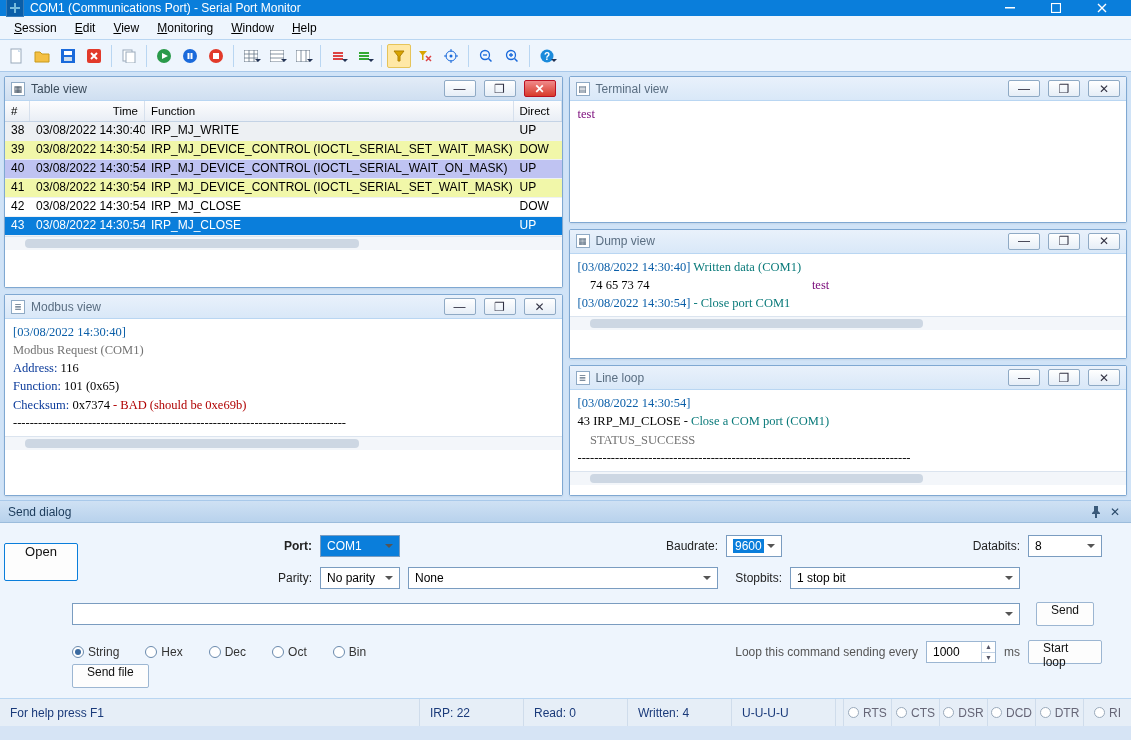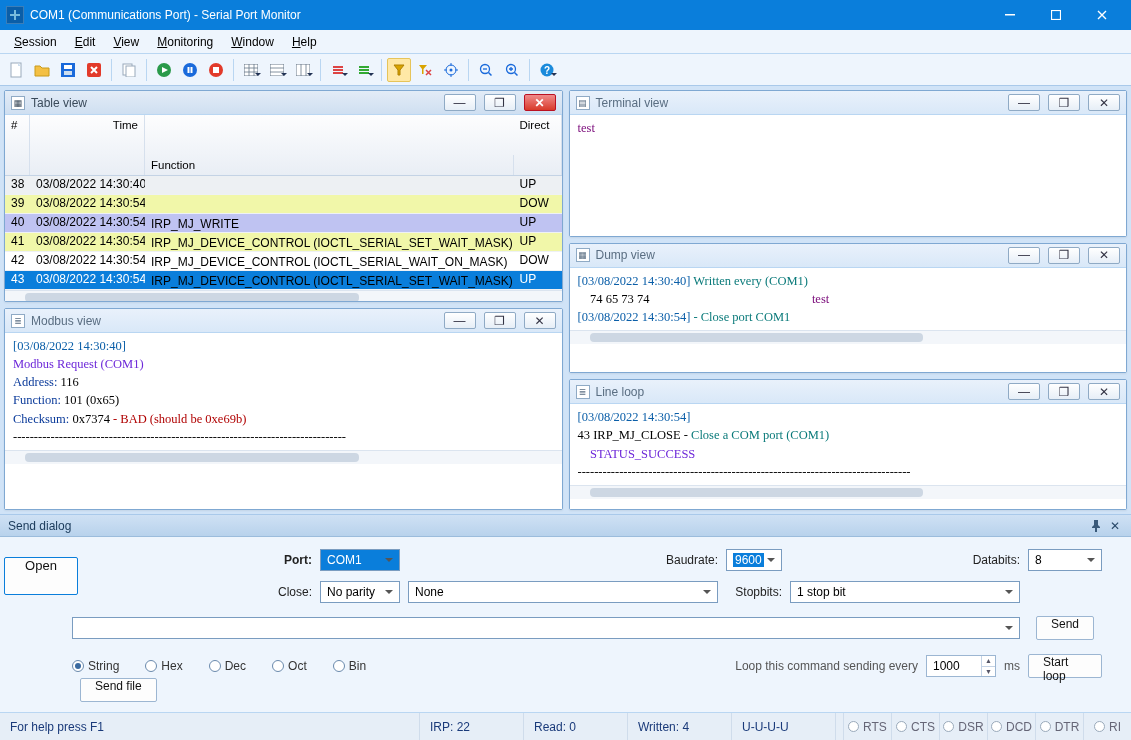--- a/index.html
+++ b/index.html
@@ -1,17 +1,17 @@
 <!DOCTYPE html>
 <html><head>
 <meta charset="utf-8">
 <style>
 * { box-sizing: border-box; margin: 0; padding: 0; }
 html, body { width: 1131px; height: 740px; font-family: "Segoe UI", Tahoma, sans-serif; font-size: 12px; overflow: hidden; background:#d6e4f5; }
-.titlebar { height: 30px; background:#0a7edb; color:#fff; display:flex; align-items:center; padding:0 6px; }
+.titlebar { height: 16px; background:#0a7edb; color:#fff; display:flex; align-items:center; padding:0 6px; }
 .titlebar .app-icon { width:18px; height:18px; background:#0a5ea8; border:1px solid #fff3; display:flex; align-items:center; justify-content:center; margin-right:6px; font-size:10px; }
 .titlebar .title { flex:1; }
 .titlebar .winbtn { width:46px; height:30px; display:flex; align-items:center; justify-content:center; }
 .menubar { height:24px; background:#eef5fd; border-bottom:1px solid #b9d6f2; display:flex; align-items:center; padding:0 6px; gap:2px; }
 .menubar .mi { padding:2px 8px; border-radius:2px; }
 .menubar .mi u { text-decoration: underline; }
 .toolbar { height:32px; background:#eef5fd; border-bottom:1px solid #a9c9ea; display:flex; align-items:center; padding:0 4px; gap:2px; }
 .tbtn { width:24px; height:24px; border:1px solid transparent; border-radius:2px; display:flex; align-items:center; justify-content:center; font-size:13px; color:#235; position:relative; }
 .tbtn.dd::after { content:""; position:absolute; right:1px; bottom:2px; border:3px solid transparent; border-top-color:#235; }
 .tbtn.sel { background:#ffe8a6; border-color:#e6c45a; }
@@ -29,32 +29,32 @@
 .p-ctrl.red { background:linear-gradient(#f08a8a,#d83a2a); color:#fff; border-color:#b12; font-weight:bold;}
 .p-body { flex:1; overflow:auto; background:#fff; min-height:0;}
 
 .table-hdr { display:flex; background:linear-gradient(#fdfdfe,#e9eef5); border-bottom:1px solid #c4d3e5; font-size:11.5px; }
 .th { padding:4px 6px; border-right:1px solid #d6e0ed; }
 .tbody { font-size:12px; }
 .tr { display:flex; border-bottom:1px solid #eef1f5; height:19px; align-items:flex-start; }
 .td { padding:1px 6px; overflow:hidden; white-space:nowrap; }
 .c-num { width:25px; text-align:left; }
 .c-time { width:115px; text-align:right; }
-.c-fn { flex:1;margin-top:40px; }
+.c-fn { flex:1; }
 .c-dir { width:48px; }
 .r-grey { background:#edf0f3; }
 .r-yel { background:#f1f7a9; }
 .r-pur { background:#bfc3f2; }
 .r-sel { background:#0a7edb; color:#fff; }
 .scroll-stub { height:14px; background:#f3f6fa; border-top:1px solid #dbe4ef; position:relative;}
 .scroll-thumb { position:absolute; top:2px; left:20px; height:9px; width:60%; background:#cdd7e3; border-radius:4px;}
 
 .mono { font-family:Liberation Serif, serif; font-size:12.5px; line-height:1.45; padding:4px 8px; white-space:pre; }
 .mono .ts { color:#0a5ea8; }
-.mono .green { color:#6d28d9; }
+.mono .green { color:#737373; }
 .mono .teal { color:#0a7a7a; }
 .mono .purple { color:#7a0a7a; }
 .mono .bluekw { color:#0a3a9a; }
 .mono .red { color:#b00000; }
 
 .send-dlg { height:198px; background:#eef5fd; border-top:1px solid #a9c9ea; display:flex; flex-direction:column; }
 .send-titlebar { height:22px; background:linear-gradient(#cfe1f4,#b8d2ec); color:#1a3a5a; display:flex; align-items:center; padding:0 8px; border-bottom:1px solid #9bbcdc; }
 .send-titlebar .spacer{flex:1;}
 .send-titlebar .pin, .send-titlebar .x { width:16px; height:14px; display:flex; align-items:center; justify-content:center; color:#2a4a6a; margin-left:3px;}
 .send-body { flex:1; padding:10px 18px 6px 18px; display:grid; grid-template-columns: 46px 240px 80px 310px 56px 230px 74px; grid-template-rows: 26px 26px 34px 30px; column-gap:8px; row-gap:6px; align-items:center; }
@@ -347,21 +347,21 @@
 
     <div class="panel" style="flex:0.8">
       <div class="p-title">
         <div class="pt-icon">▦</div>
         <div class="pt-text">Dump view</div>
         <div class="p-ctrl">—</div>
         <div class="p-ctrl">❐</div>
         <div class="p-ctrl">✕</div>
       </div>
       <div class="p-body">
-        <div class="mono"><span class="ts">[03/08/2022 14:30:40]</span> <span class="teal">Written every (COM1)</span>
+        <div class="mono"><span class="ts">[03/08/2022 14:30:40]</span> <span class="teal">Written data (COM1)</span>
 <span>    74 65 73 74</span>                                                    <span class="purple">test</span>
 <span class="ts">[03/08/2022 14:30:54]</span> <span class="teal">- Close port COM1</span></div>
         <div class="scroll-stub">
             <div class="scroll-thumb"></div>
           </div>
       </div>
     </div>
 
     <div class="panel" style="flex:0.8">
       <div class="p-title">
@@ -408,21 +408,21 @@
     <div class="lbl">Databits:</div>
     <div class="combo">
         <span>8</span>
       </div>
     <div style="grid-row:1 / span 2; display:flex; align-items:center; justify-content:center;">
       <div class="btn">
           <span>Open</span>
         </div>
     </div>
 
-    <div class="lbl">Close:</div>
+    <div class="lbl">Parity:</div>
     <div class="combo">
         <span>No parity</span>
       </div>
     <div class="combo">
         <span>None</span>
       </div>
     <div class="lbl">Stopbits:</div>
     <div class="combo">
         <span>1 stop bit</span>
       </div>
@@ -455,21 +455,21 @@
       <span style="color:#555">ms</span>
     </div>
     <div style="display:flex;justify-content:center">
         <div class="btn small">
           <span>Start loop</span>
         </div>
       </div>
 
   </div>
   <div style="position:relative; height:0;">
-    <div class="btn small" style="position:absolute; left:80px; bottom:10px;">
+    <div class="btn small" style="position:absolute; left:72px; bottom:10px;">
         <span>Send file</span>
       </div>
   </div>
 </div>
 
 <div class="statusbar">
   <div class="sb-cell first">For help press F1</div>
   <div class="sb-cell fx">IRP: 22</div>
   <div class="sb-cell fx">Read: 0</div>
   <div class="sb-cell fx">Written: 4</div>

